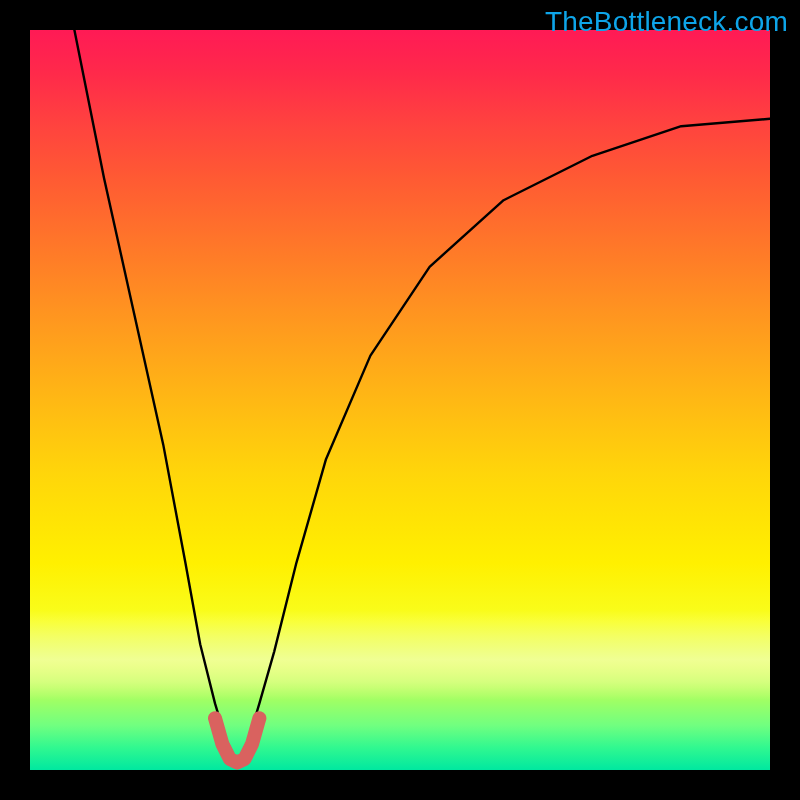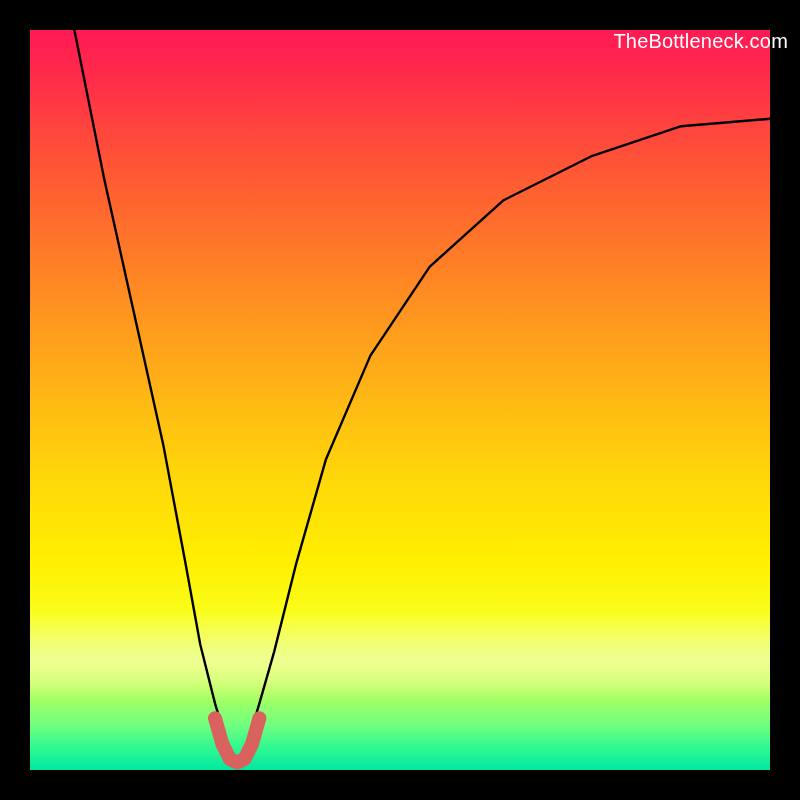--- a/index.html
+++ b/index.html
@@ -56,26 +56,25 @@
       rgba(255,255,210,0.35) 30%,
       rgba(255,255,220,0.55) 55%,
       rgba(255,255,210,0.35) 80%,
       rgba(255,255,200,0) 100%
     );
   }
   .watermark {
     position: absolute;
     top: 6px;
     right: 12px;
-    color: #ffffff;
-    font-size: 20px;
+    color: #0ea5e9;
+    font-size: 28px;
     font-weight: 500;
     letter-spacing: 0.2px;
     user-select: none;
-    margin-top: 24px;
   }
   svg.curves {
     position: absolute;
     left: 0;
     top: 0;
     width: 740px;
     height: 740px;
     overflow: visible;
   }
 </style>

